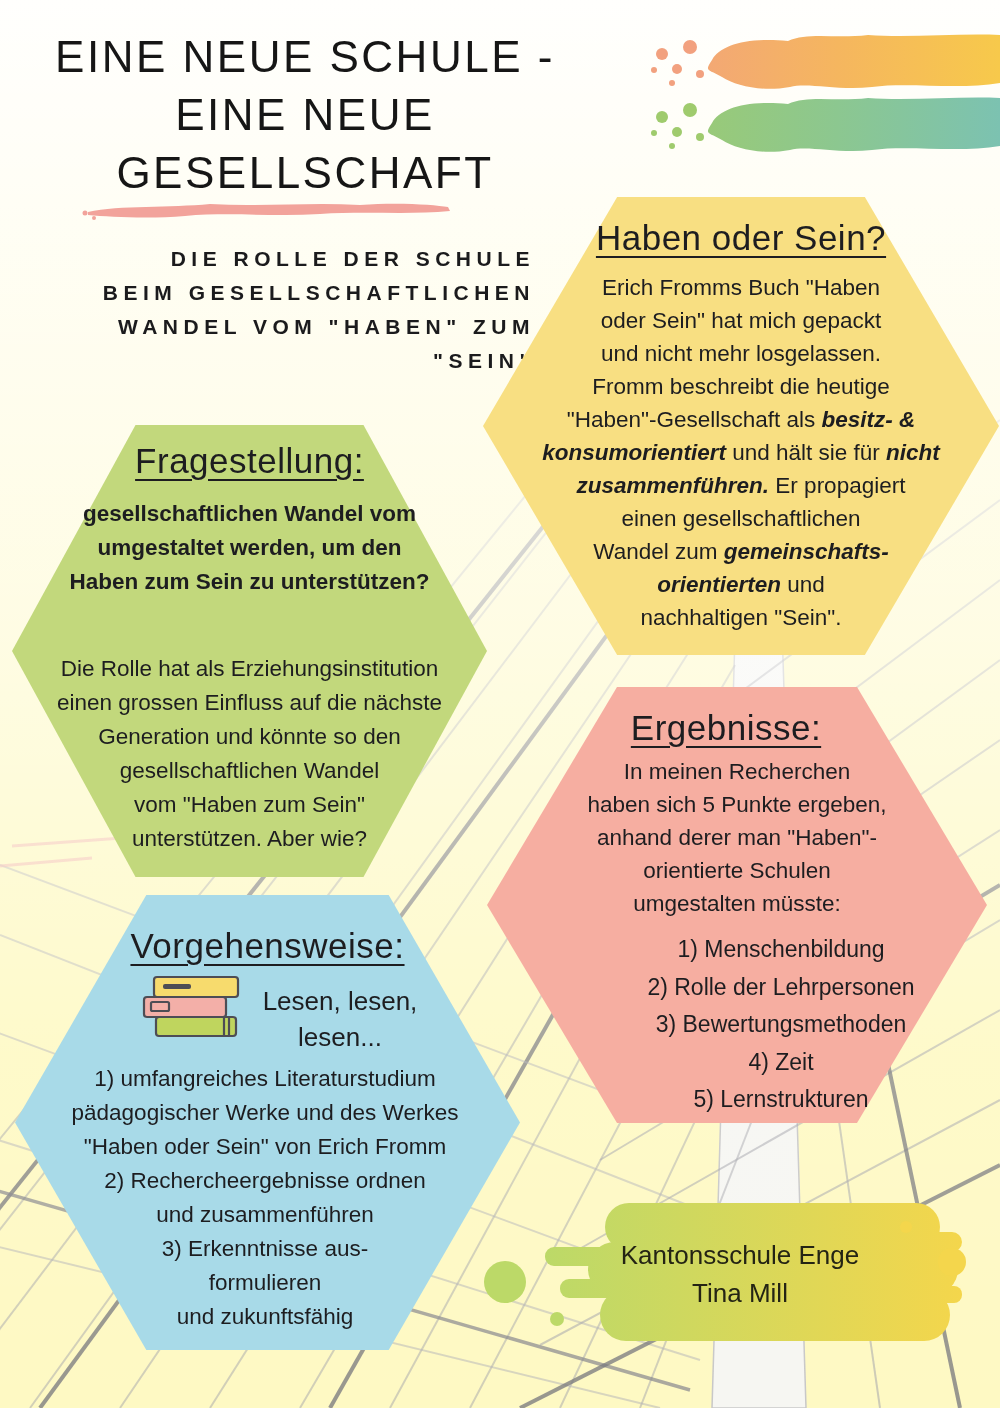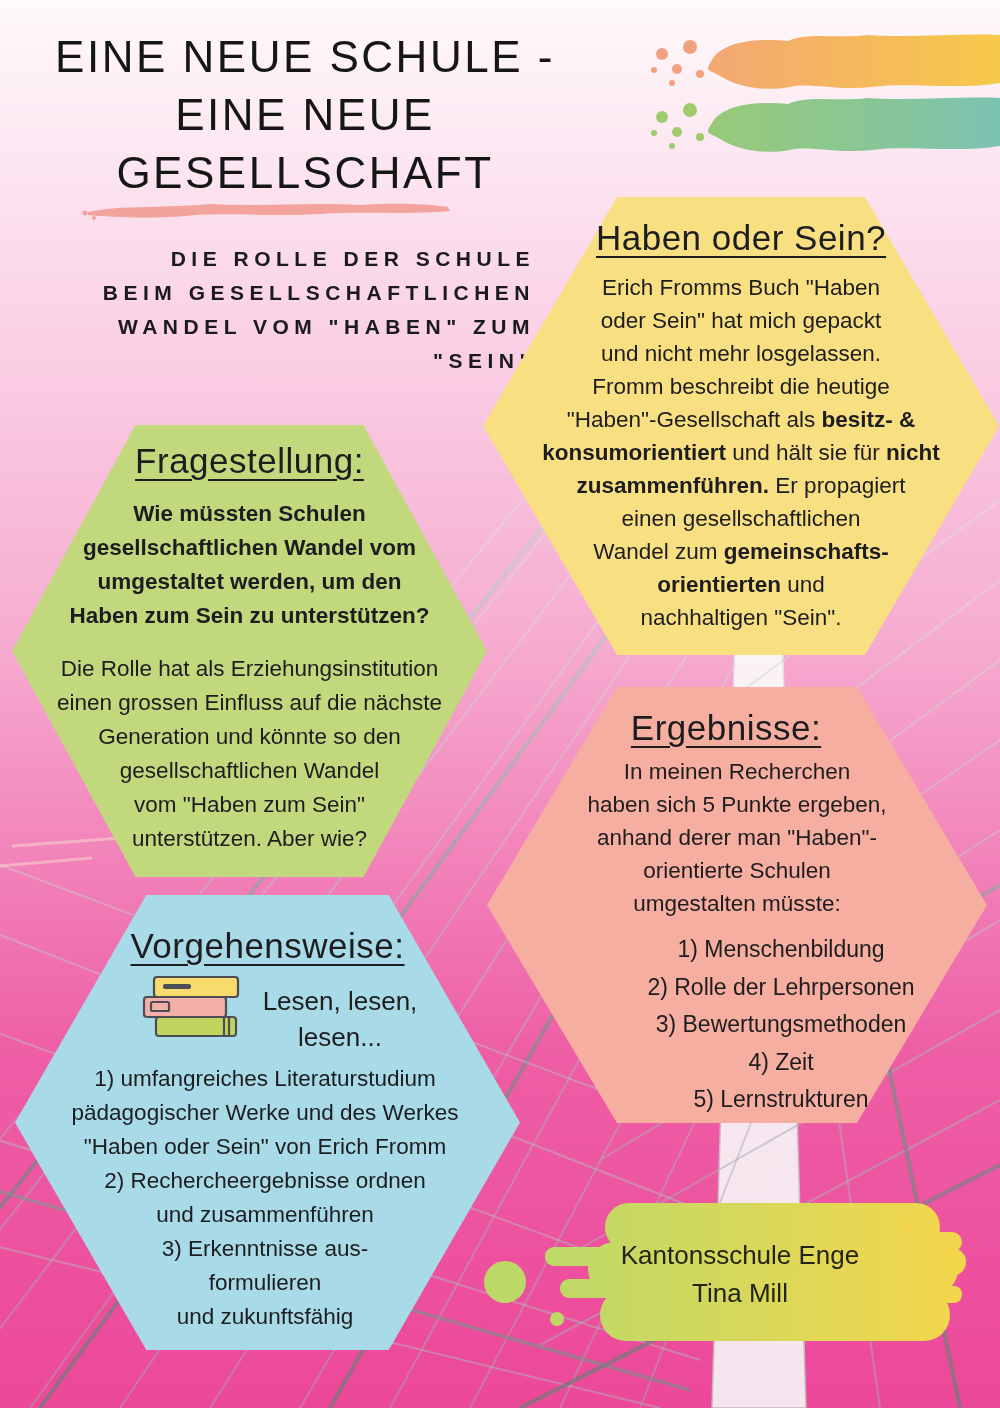--- a/index.html
+++ b/index.html
@@ -1,31 +1,31 @@
 <!DOCTYPE html>
 <html><head>
 <meta charset="utf-8">
 <style>
   html,body{margin:0;padding:0;background:#ffffff;}
   .poster{
-    position:relative;width:1000px;height:1408px;overflow:hidden;background:#ec4899;
+    position:relative;width:1000px;height:1408px;overflow:hidden;background:#fef9c3;
     font-family:"Liberation Sans","DejaVu Sans",sans-serif;color:#1d1d20;
   }
   .abs{position:absolute;}
   svg{display:block;}
   
   .hex{position:absolute;clip-path:polygon(26% 0,74% 0,100% 50%,74% 100%,26% 100%,0 50%);}
   .hex-yellow{left:483px;top:197px;width:516px;height:458px;}
   .hex-green{left:12px;top:425px;width:475px;height:452px;}
   .hex-red{left:487px;top:687px;width:500px;height:436px;}
   .hex-blue{left:15px;top:895px;width:505px;height:455px;}
   
   .tb{position:absolute;text-align:center;line-height:33px;font-size:22.5px;}
   .tb div{white-space:nowrap;}
-  .b{font-weight:700;}
+  .b{font-weight:700;font-style:italic;}
   .hexhead{position:absolute;text-align:center;font-size:35px;letter-spacing:.5px;}
   .hexhead span{text-decoration:underline;text-underline-offset:6px;text-decoration-thickness:2px;}
   .title{
     position:absolute;left:35px;top:28px;width:540px;text-align:center;
     font-size:44px;line-height:58px;letter-spacing:2.5px;font-weight:400;color:#161616;
   }
   .subtitle{
     position:absolute;left:5px;top:242px;width:530px;text-align:right;
     font-size:21px;line-height:34px;letter-spacing:5.5px;font-weight:700;color:#1b1b1d;
   }
@@ -185,21 +185,20 @@
       <div><span>einen gesellschaftlichen</span></div>
       <div><span>Wandel zum </span><span class="b">gemeinschafts-</span></div>
       <div><span class="b">orientierten</span><span> und</span></div>
       <div><span>nachhaltigen "Sein".</span></div>
     </div>
 
   <div class="hexhead" style="left:12px;top:441px;width:475px">
     <span>Fragestellung:</span>
   </div>
   <div class="tb" style="left:32px;top:497px;width:435px;line-height:34px;font-weight:700">
-      <div><span>Wie müssten Schulen</span></div>
       <div><span>gesellschaftlichen Wandel vom</span></div>
       <div><span>umgestaltet werden, um den</span></div>
       <div><span>Haben zum Sein zu unterstützen?</span></div>
     </div>
   <div class="tb" style="left:12px;top:652px;width:475px;line-height:34px">
       <div><span>Die Rolle hat als Erziehungsinstitution</span></div>
       <div><span>einen grossen Einfluss auf die nächste</span></div>
       <div><span>Generation und könnte so den</span></div>
       <div><span>gesellschaftlichen Wandel</span></div>
       <div><span>vom "Haben zum Sein"</span></div>

